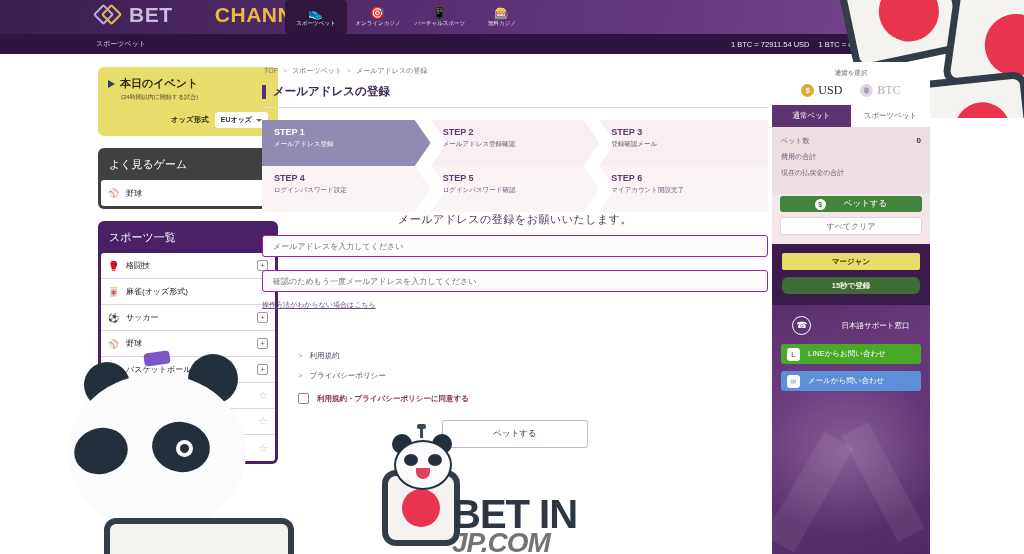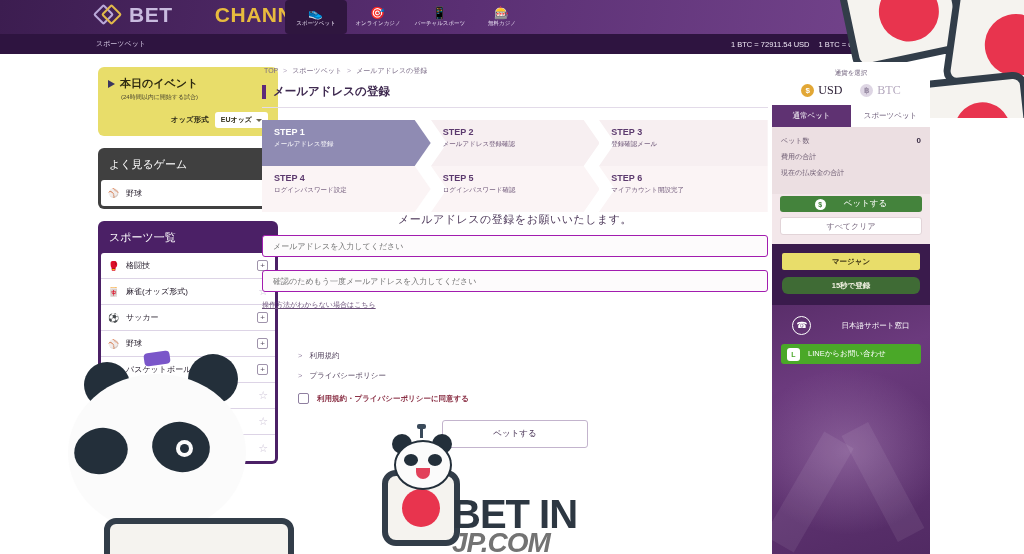--- a/index.html
+++ b/index.html
@@ -515,20 +515,24 @@
 
   <div class="support">
     <div class="sup-head">
       <span class="sup-ico">☎</span>
       <span class="sup-lbl">日本語サポート窓口</span>
     </div>
     <div class="btn-line">
       <span class="sq">L</span>
       <span>LINEからお問い合わせ</span>
     </div>
+    <div class="btn-mail">
+      <span class="sq blue">✉</span>
+      <span>メールから問い合わせ</span>
+    </div>
   </div>
 </div>
 
 <div class="panda panda-bl">
   <span class="pbl-ear1"></span>
   <span class="pbl-ear2"></span>
   <span class="pbl-hat"></span>
   <span class="pbl-head"></span>
   <span class="pbl-eye1"></span>
   <span class="pbl-eye2"></span>

